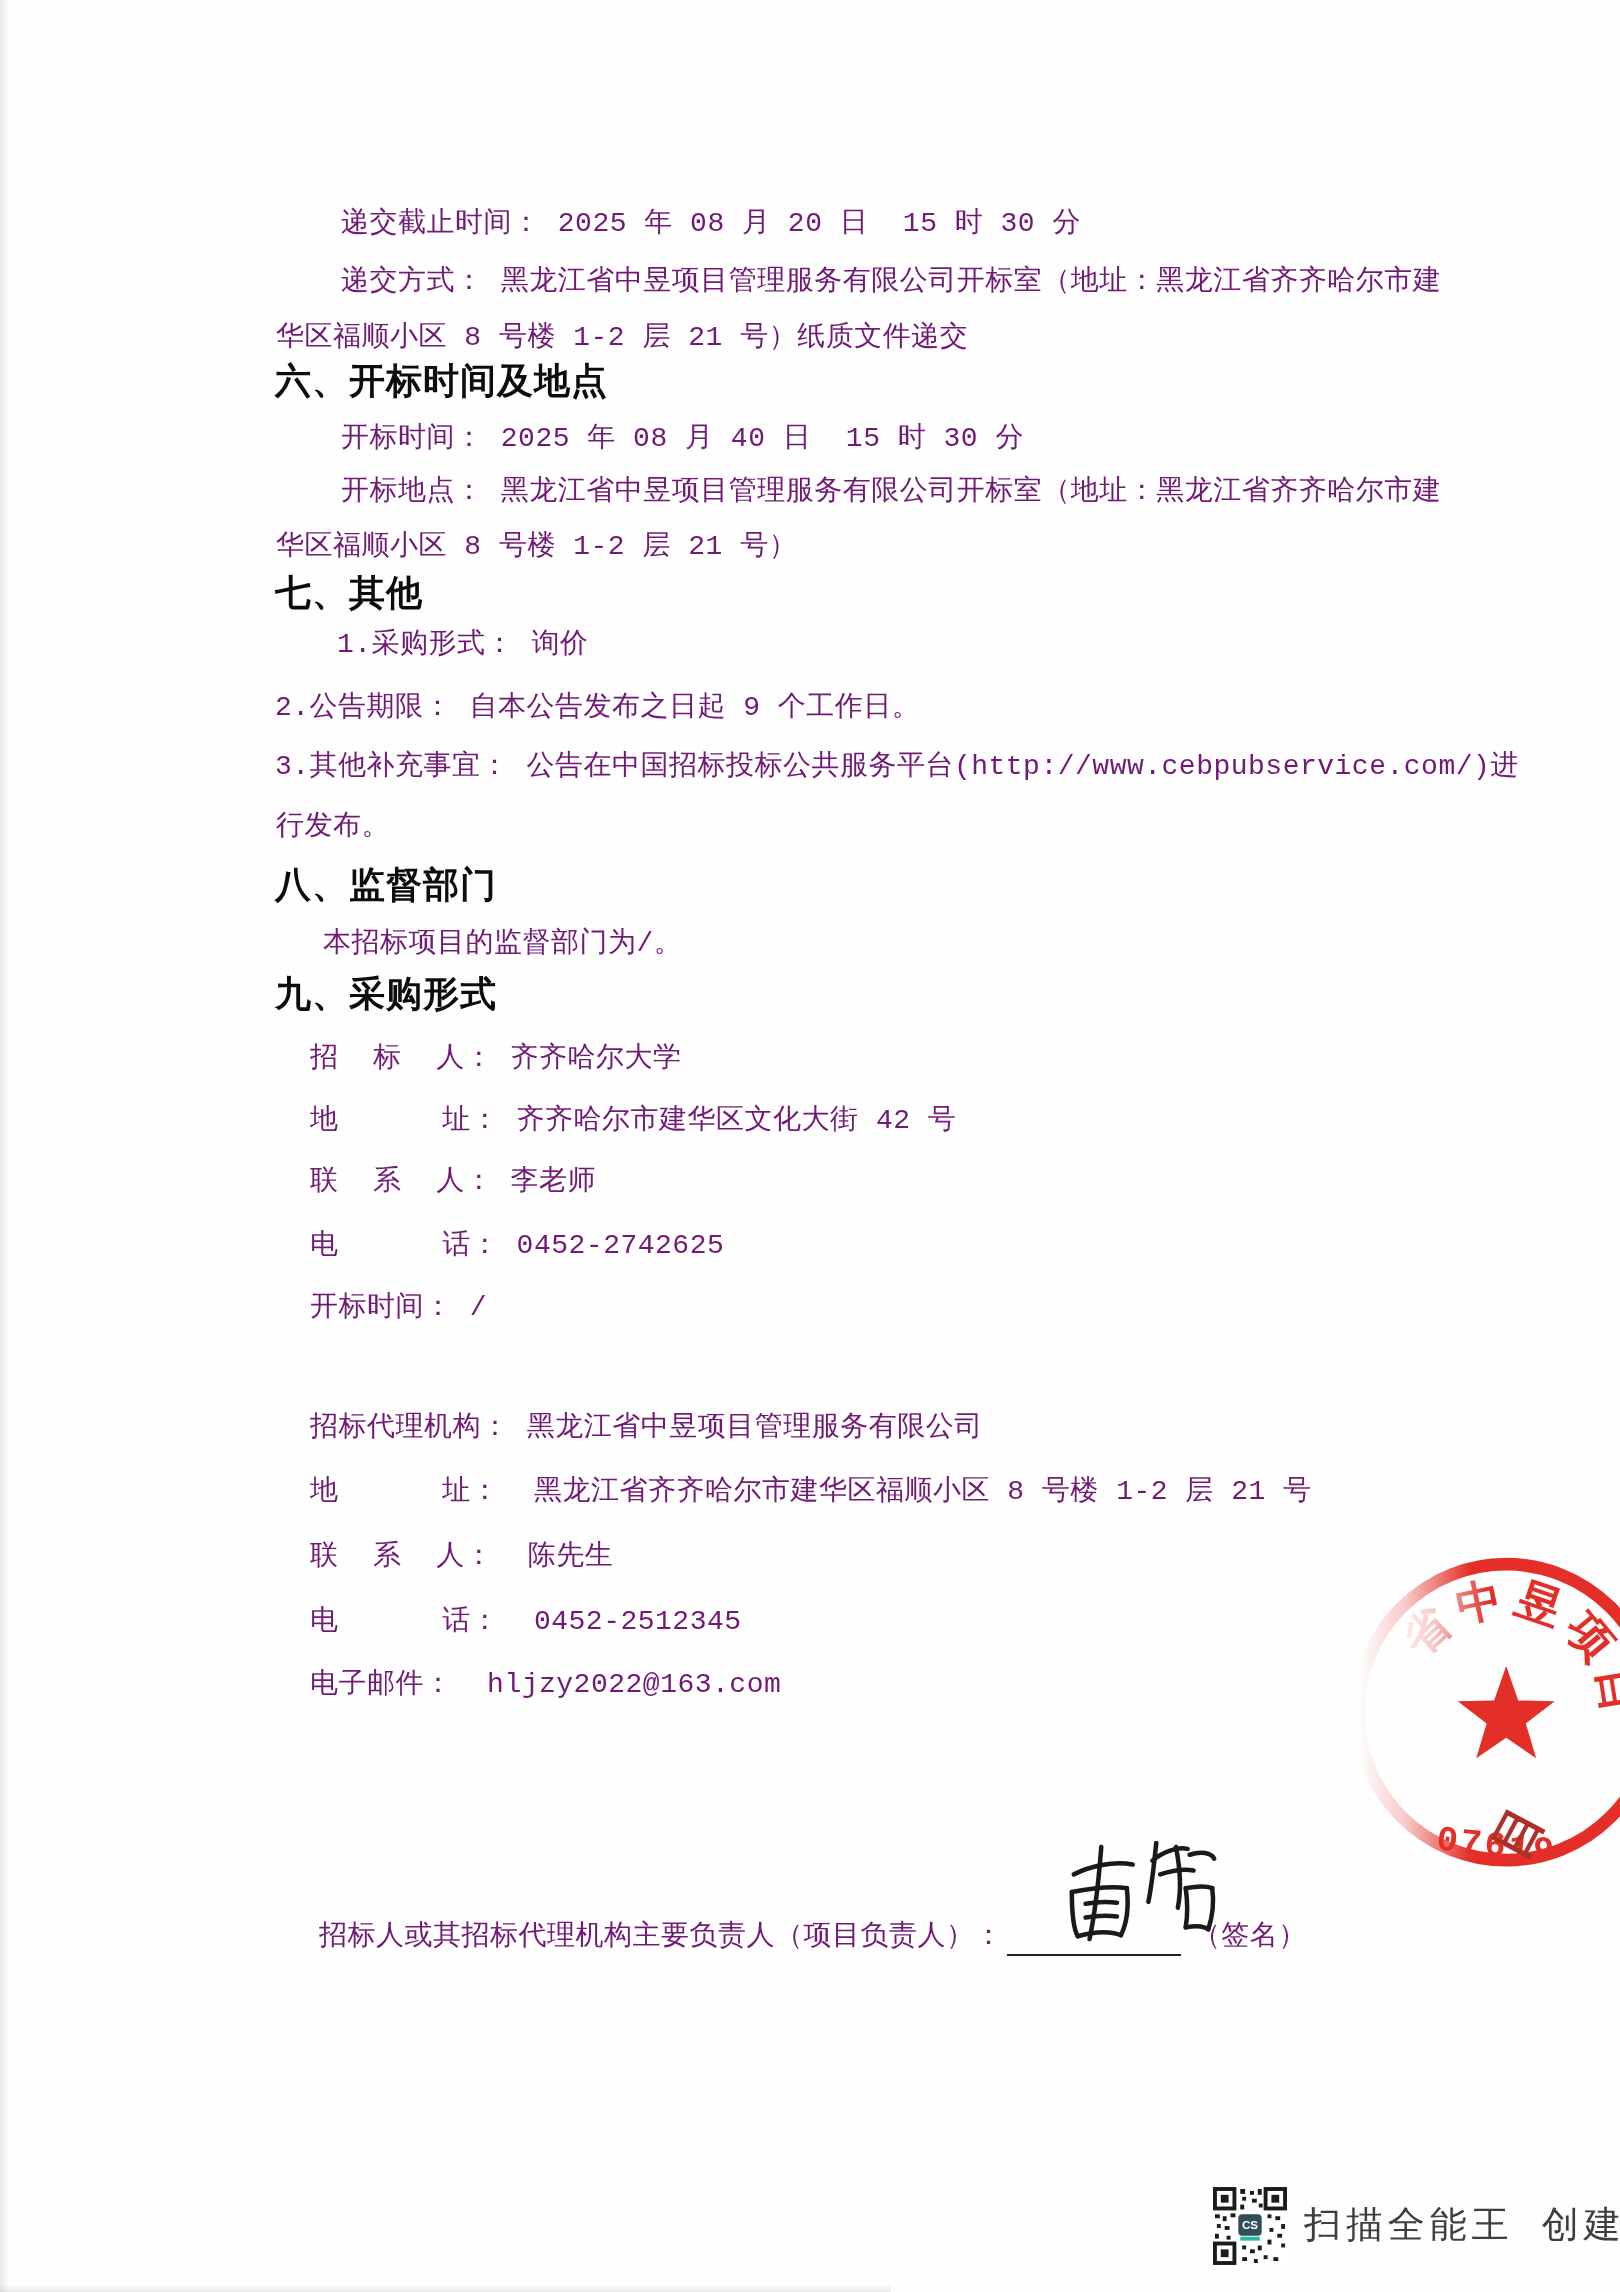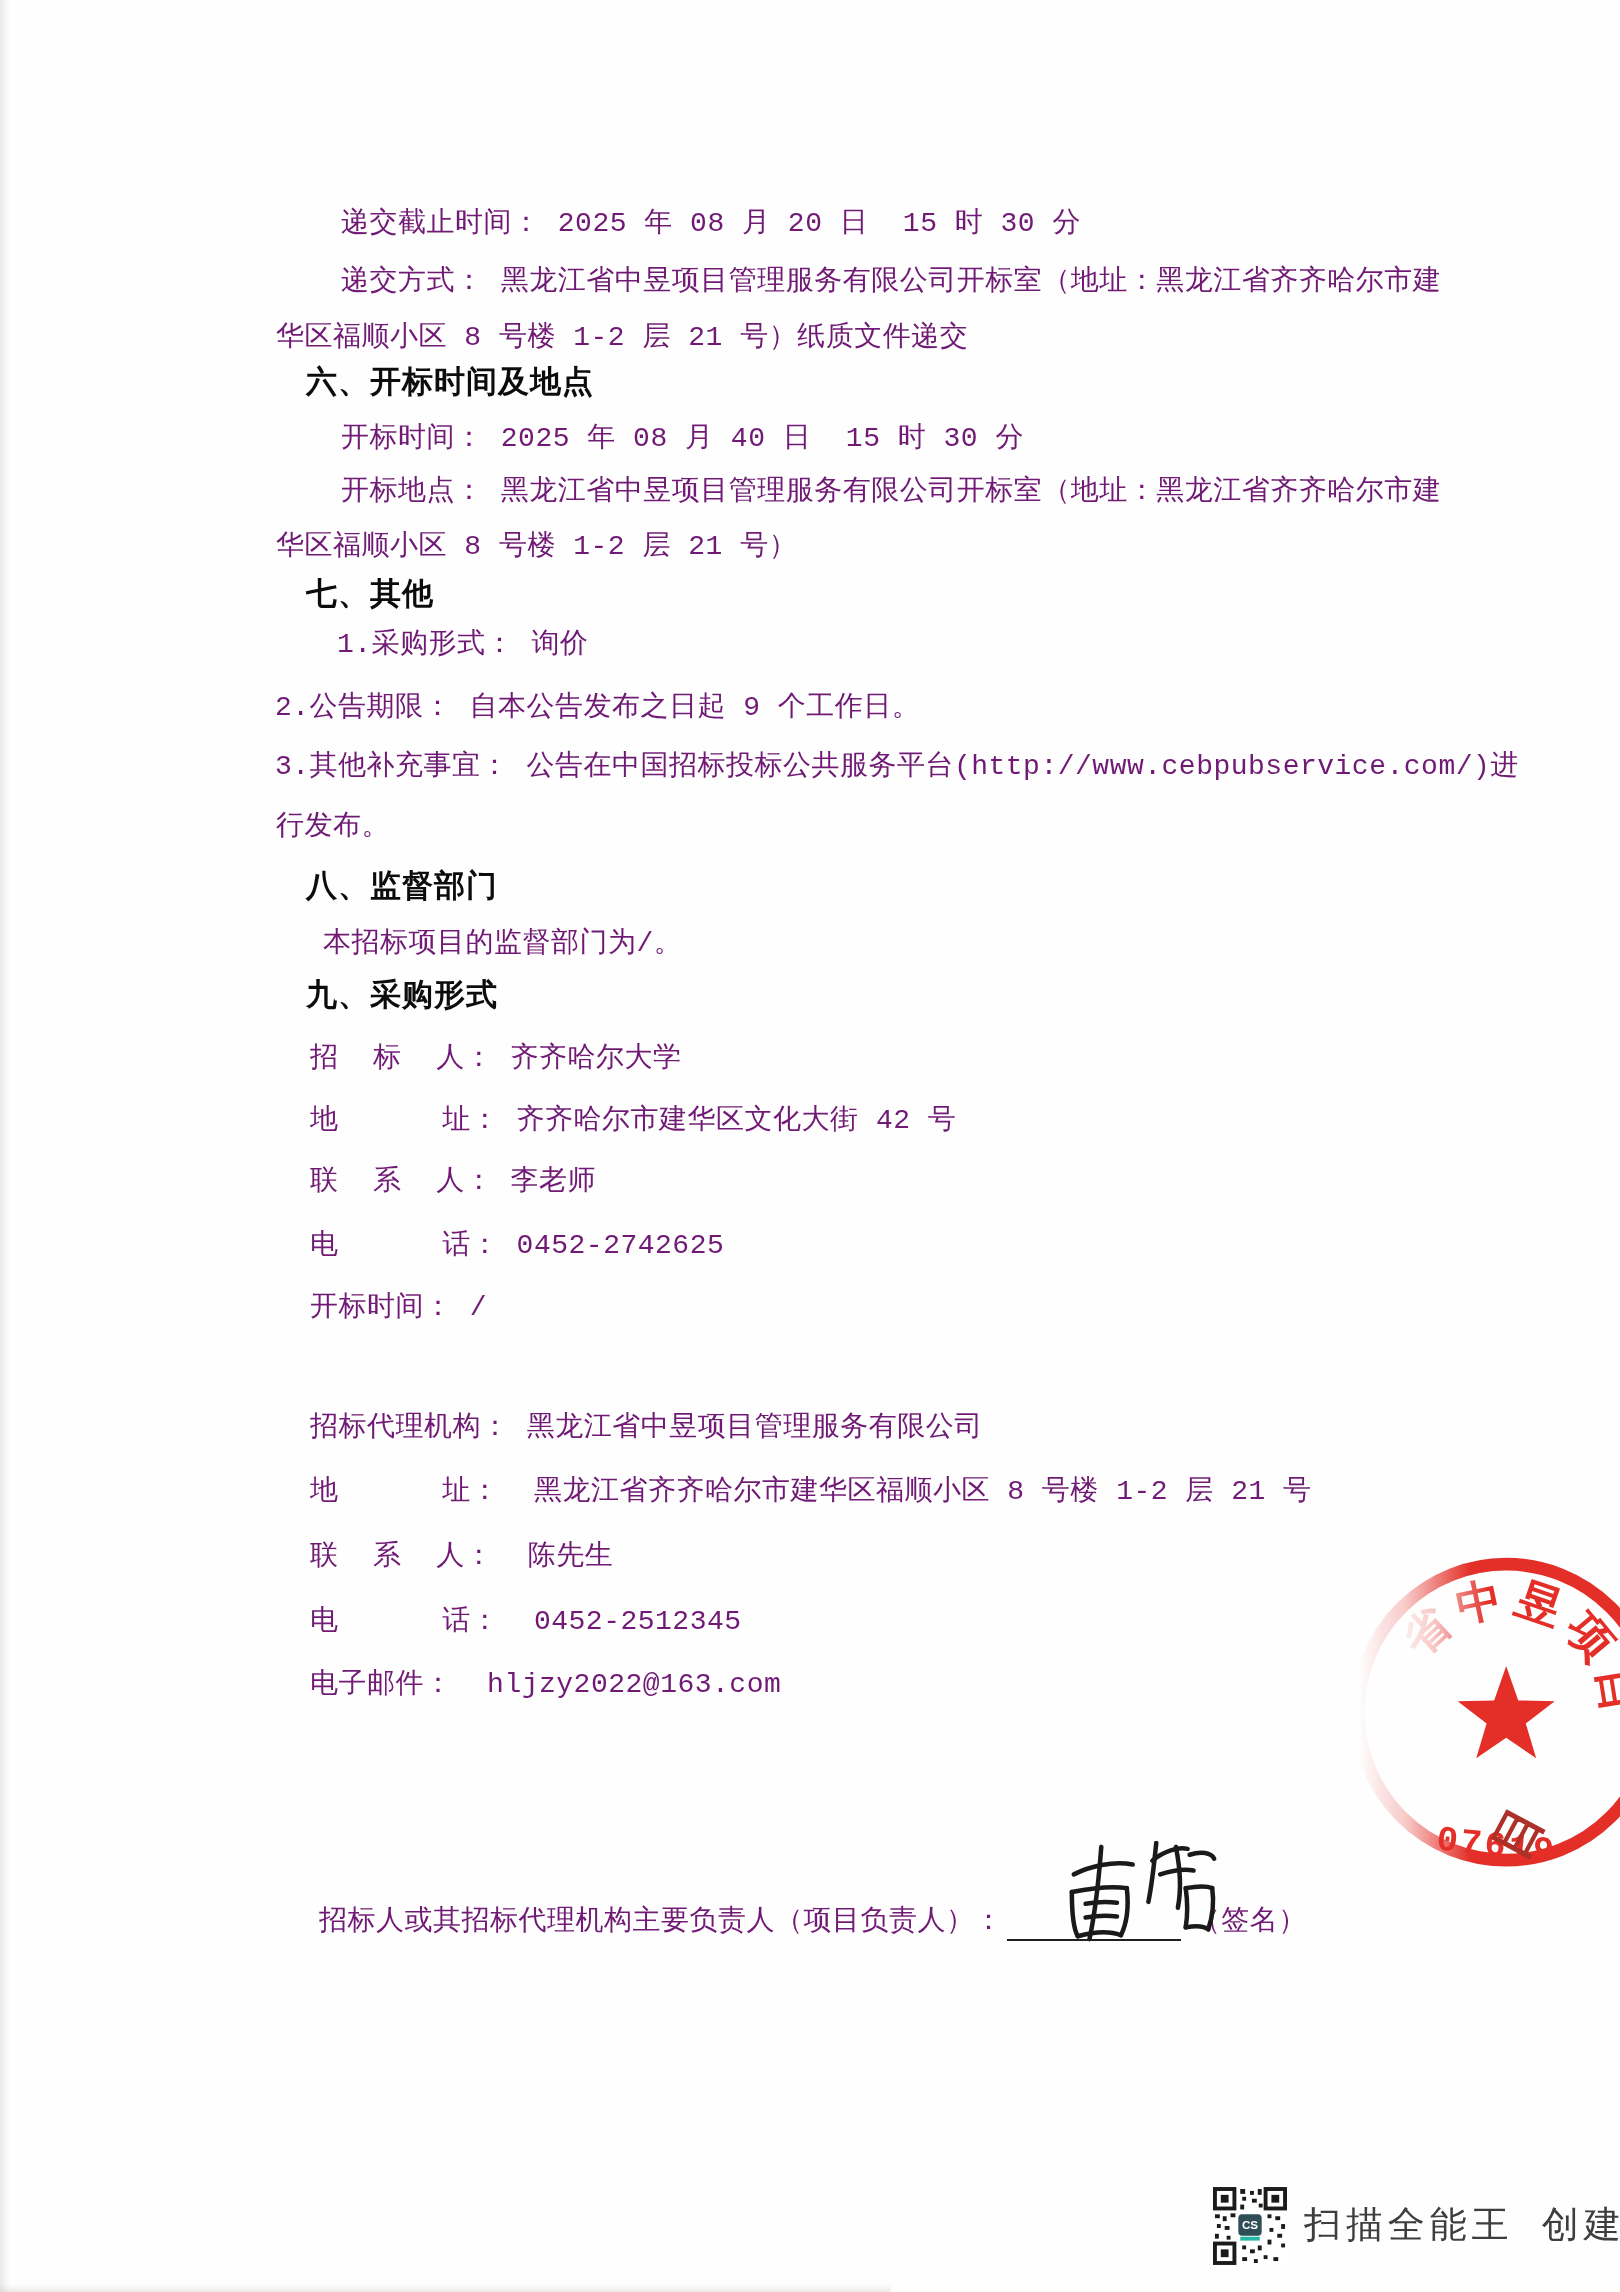--- a/index.html
+++ b/index.html
@@ -17,23 +17,23 @@
     background:linear-gradient(to top, rgba(120,120,120,.16), rgba(255,255,255,0));
     z-index:5;pointer-events:none;
   }
   .line{
     position:absolute;white-space:pre;color:#701a75;
     font-size:28px;line-height:43px;
     font-family:"Liberation Mono","DejaVu Sans Mono",serif;
     letter-spacing:0.5px;
   }
   .heading{
-    font-weight:bold;font-size:31px;color:#0c0c0c;letter-spacing:1px;margin-left:31px;
+    font-weight:bold;font-size:36px;color:#0c0c0c;letter-spacing:1px;
   }
-  .sig-row{display:flex;align-items:flex-end;}
+  .sig-row{display:flex;align-items:flex-end;margin-top:15px;}
   .sig-underline{
     display:inline-block;width:174px;border-bottom:2.9px solid #202020;
     height:35px;margin:0 11.8px 2px 3.9px;
   }
   .signature-svg{position:absolute;left:1062px;top:1841px;z-index:3;}
   .stamp-svg{position:absolute;left:1313px;top:1524px;z-index:4;}
   .qr-svg{position:absolute;left:1213px;top:2187px;z-index:2;}
   .scanner-text{
     position:absolute;left:1304px;top:2201px;white-space:pre;
     font-size:37px;line-height:47px;color:#3e3e3e;letter-spacing:4.9px;

